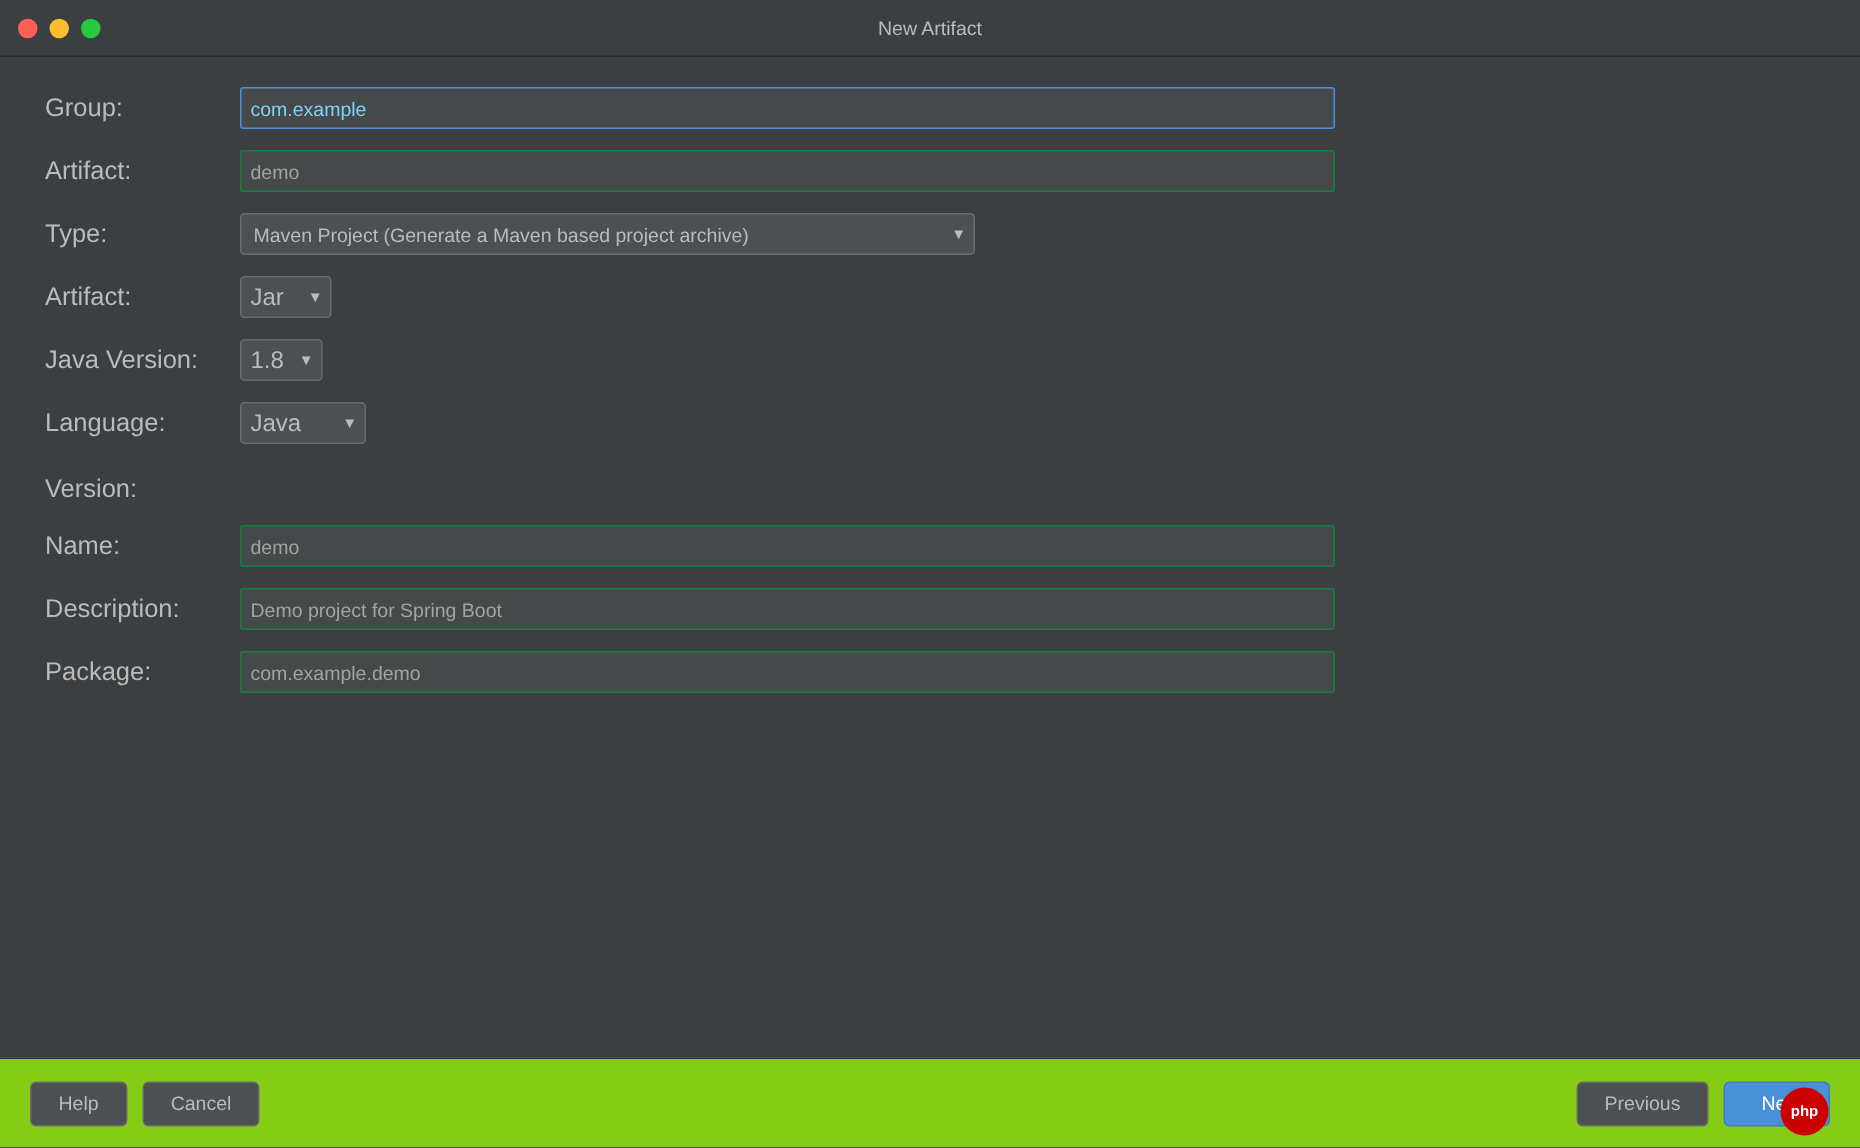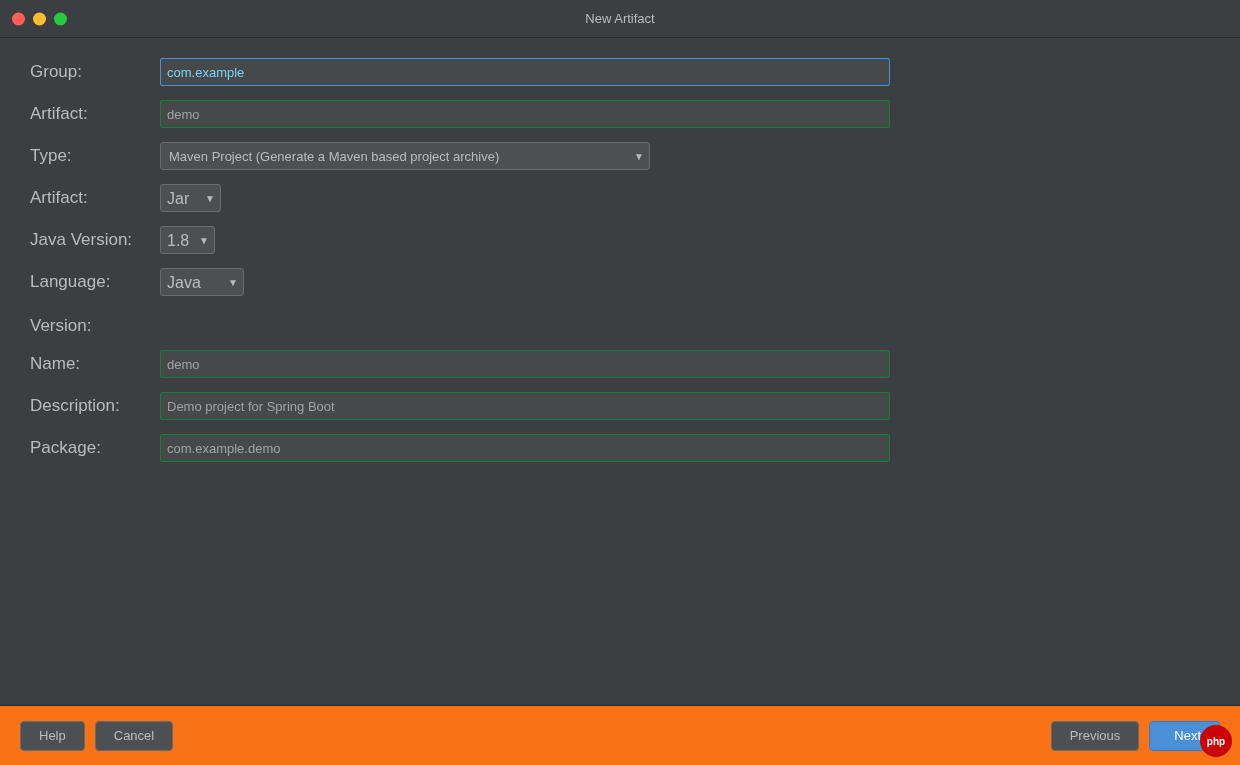--- a/index.html
+++ b/index.html
@@ -158,21 +158,21 @@
       min-width: 75px;
       padding-right: 24px;
     }
 
     .footer {
       position: absolute;
       bottom: 0;
       left: 0;
       right: 0;
       height: 60px;
-      background: #f97316;
+      background: #84cc16;
       border-top: 1px solid #2b2b2b;
       display: flex;
       align-items: center;
       padding: 0 20px;
     }
 
     .footer-left {
       display: flex;
       gap: 10px;
     }
@@ -203,21 +203,21 @@
     .btn-primary {
       background: #4a90d9;
       border: 1px solid #3a7bc8;
       color: #ffffff;
       padding-left: 24px;
     }
 
     .watermark {
       position: absolute;
       bottom: 8px;
-      right: 8px;
+      right: 21px;
       width: 32px;
       height: 32px;
       background: #cc0000;
       border-radius: 50%;
       display: flex;
       align-items: center;
       justify-content: center;
       font-size: 10px;
       color: white;
       font-weight: bold;

